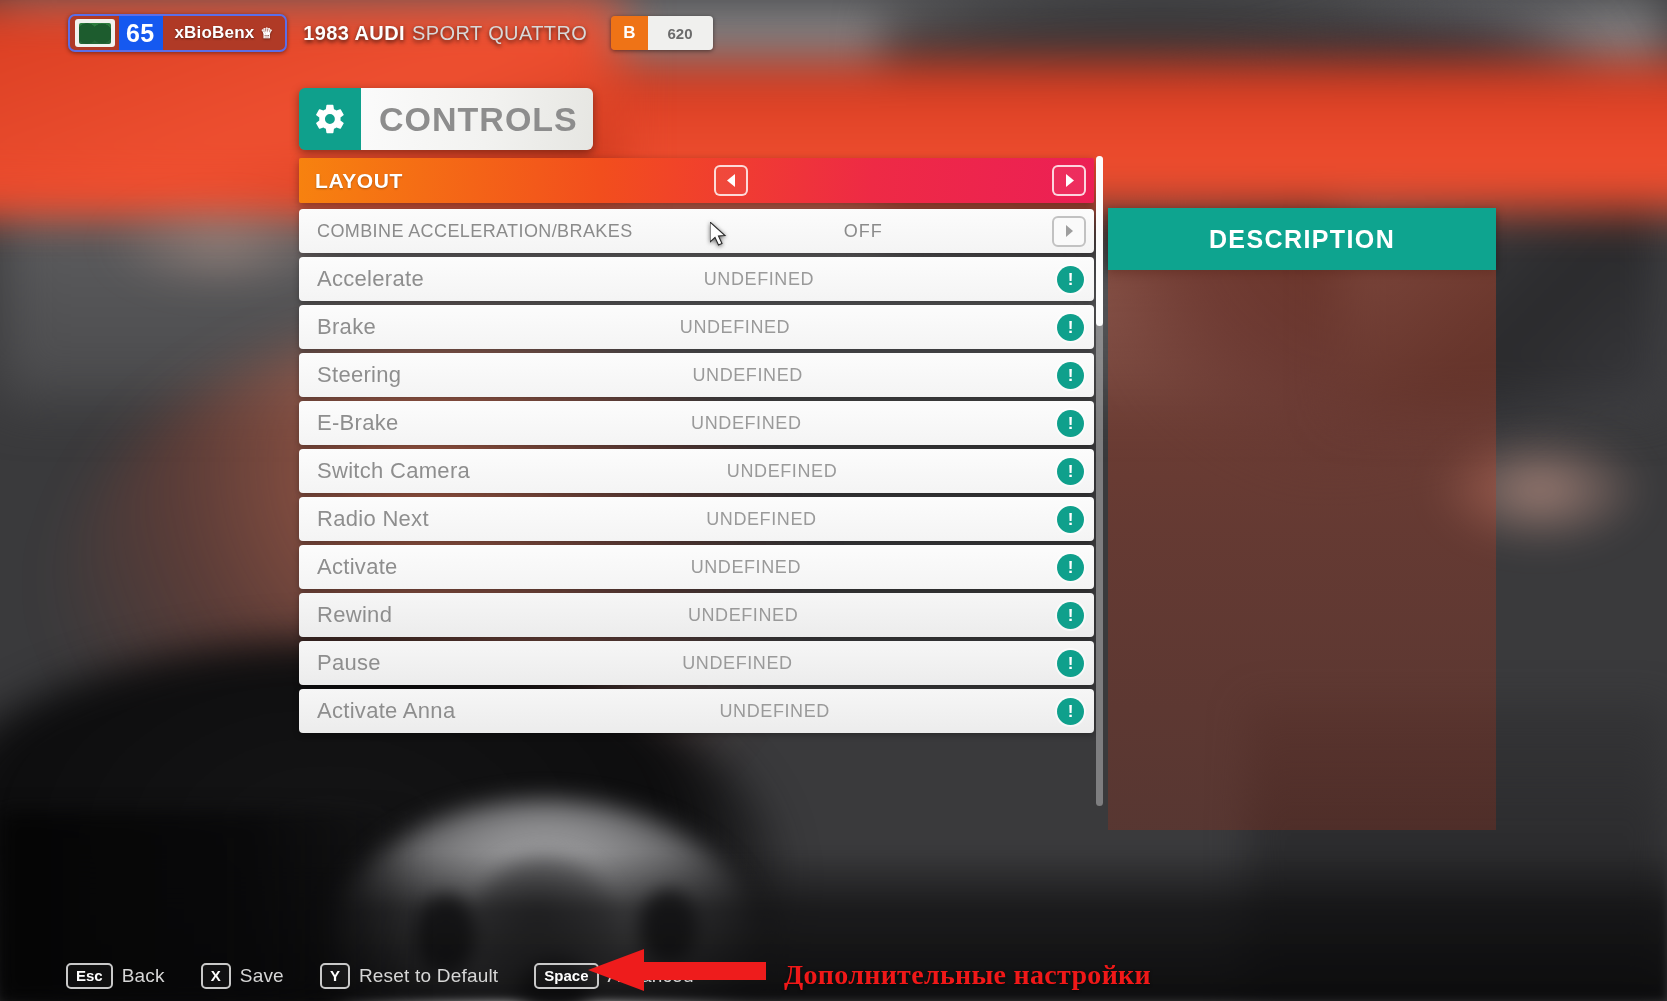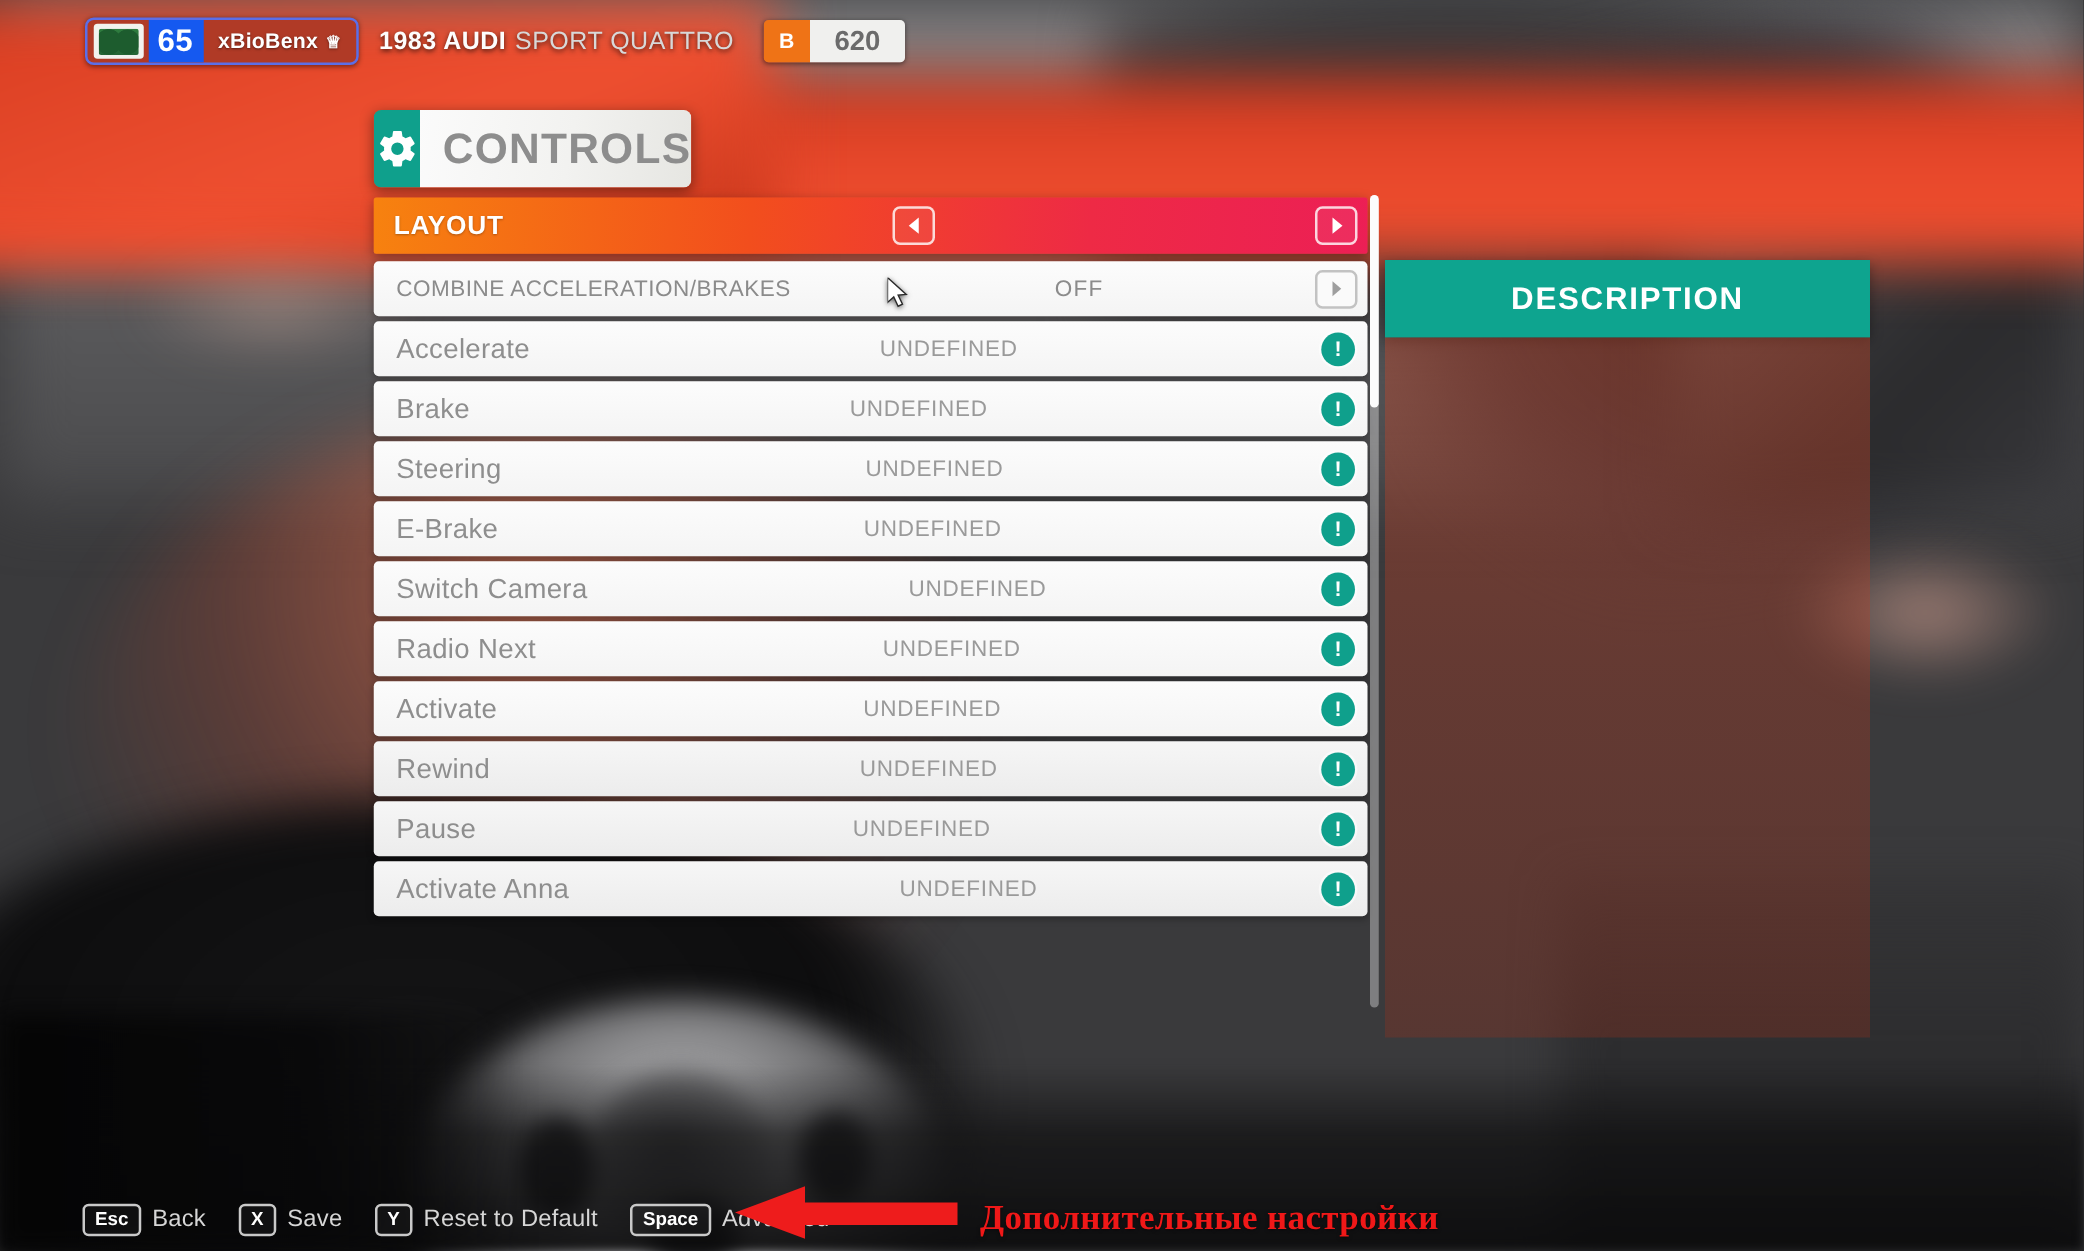--- a/index.html
+++ b/index.html
@@ -199,35 +199,35 @@
     box-shadow: 0 1px 4px rgba(0,0,0,.5);
   }
   .class-letter {
     background: #ef7316; color: #ffffff;
     font-size: 17px; font-weight: bold;
     display: flex; align-items: center; justify-content: center;
     padding: 0 12px;
   }
   .class-pi {
     background: #f0f0ee; color: #6b6b6b;
-    font-size: 22px; font-weight: bold;
+    font-size: 15px; font-weight: bold;
     display: flex; align-items: center; justify-content: center;
     padding: 0 20px;
   }
 
   
   #panel {
     position: absolute;
     left: 299px; top: 88px;
     width: 800px;
     z-index: 15;
   }
   .title-bar {
     display: flex; align-items: stretch;
-    height: 62px; width: 254px;
+    height: 62px; width: 294px;
     border-radius: 6px; overflow: hidden;
     box-shadow: 0 3px 10px rgba(0,0,0,.4);
   }
   .title-icon {
     width: 62px;
     background: #0fa08c;
     display: flex; align-items: center; justify-content: center;
   }
   .title-text {
     flex: 1;
@@ -437,21 +437,21 @@
   .desc-body {
     height: 560px;
     background: linear-gradient(180deg, rgba(205,72,42,0.40) 0%, rgba(178,58,34,0.36) 45%, rgba(150,48,28,0.32) 100%);
   }
 
   
   #prompts {
     position: absolute;
     left: 66px; bottom: 12px;
     display: flex; 
-    gap: 26px;
+    gap: 36px;
     z-index: 20;
   }
   .prompt { display: flex; align-items: center; gap: 9px; }
   .key-cap {
     border: 2px solid #c9c9c9;
     border-radius: 5px;
     color: #ffffff;
     font-size: 15px;
     font-weight: bold;
     padding: 2px 8px 3px;

